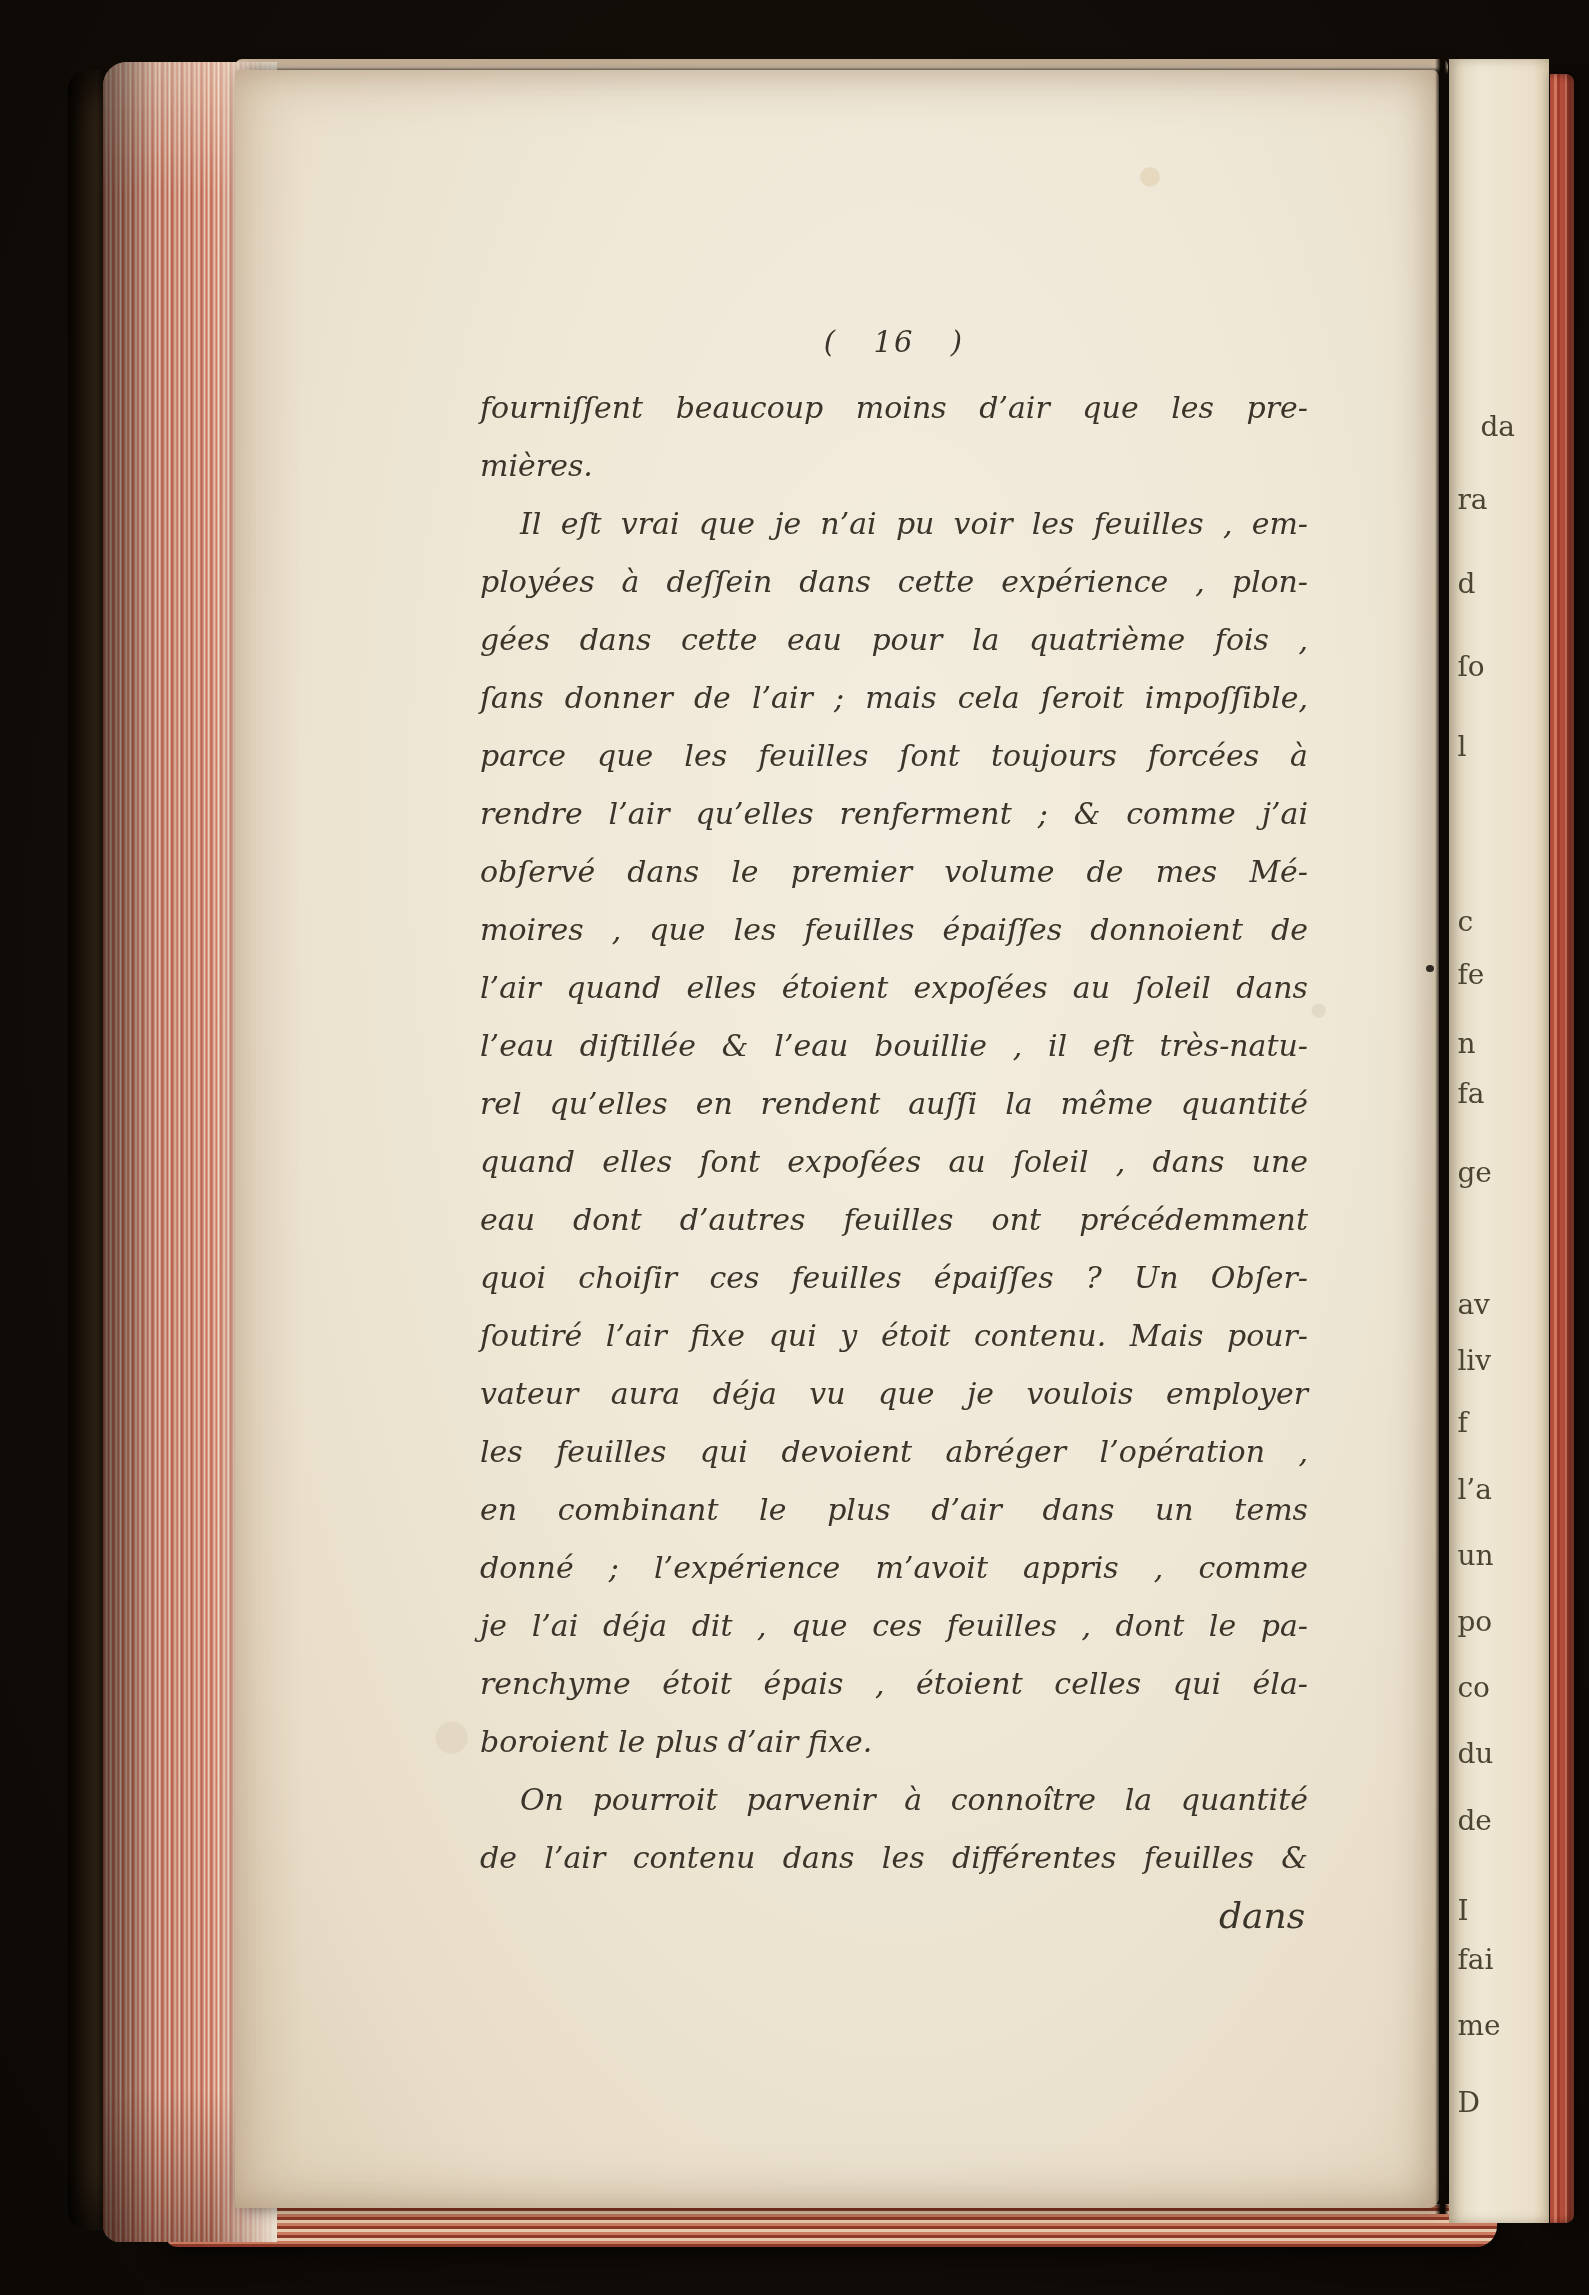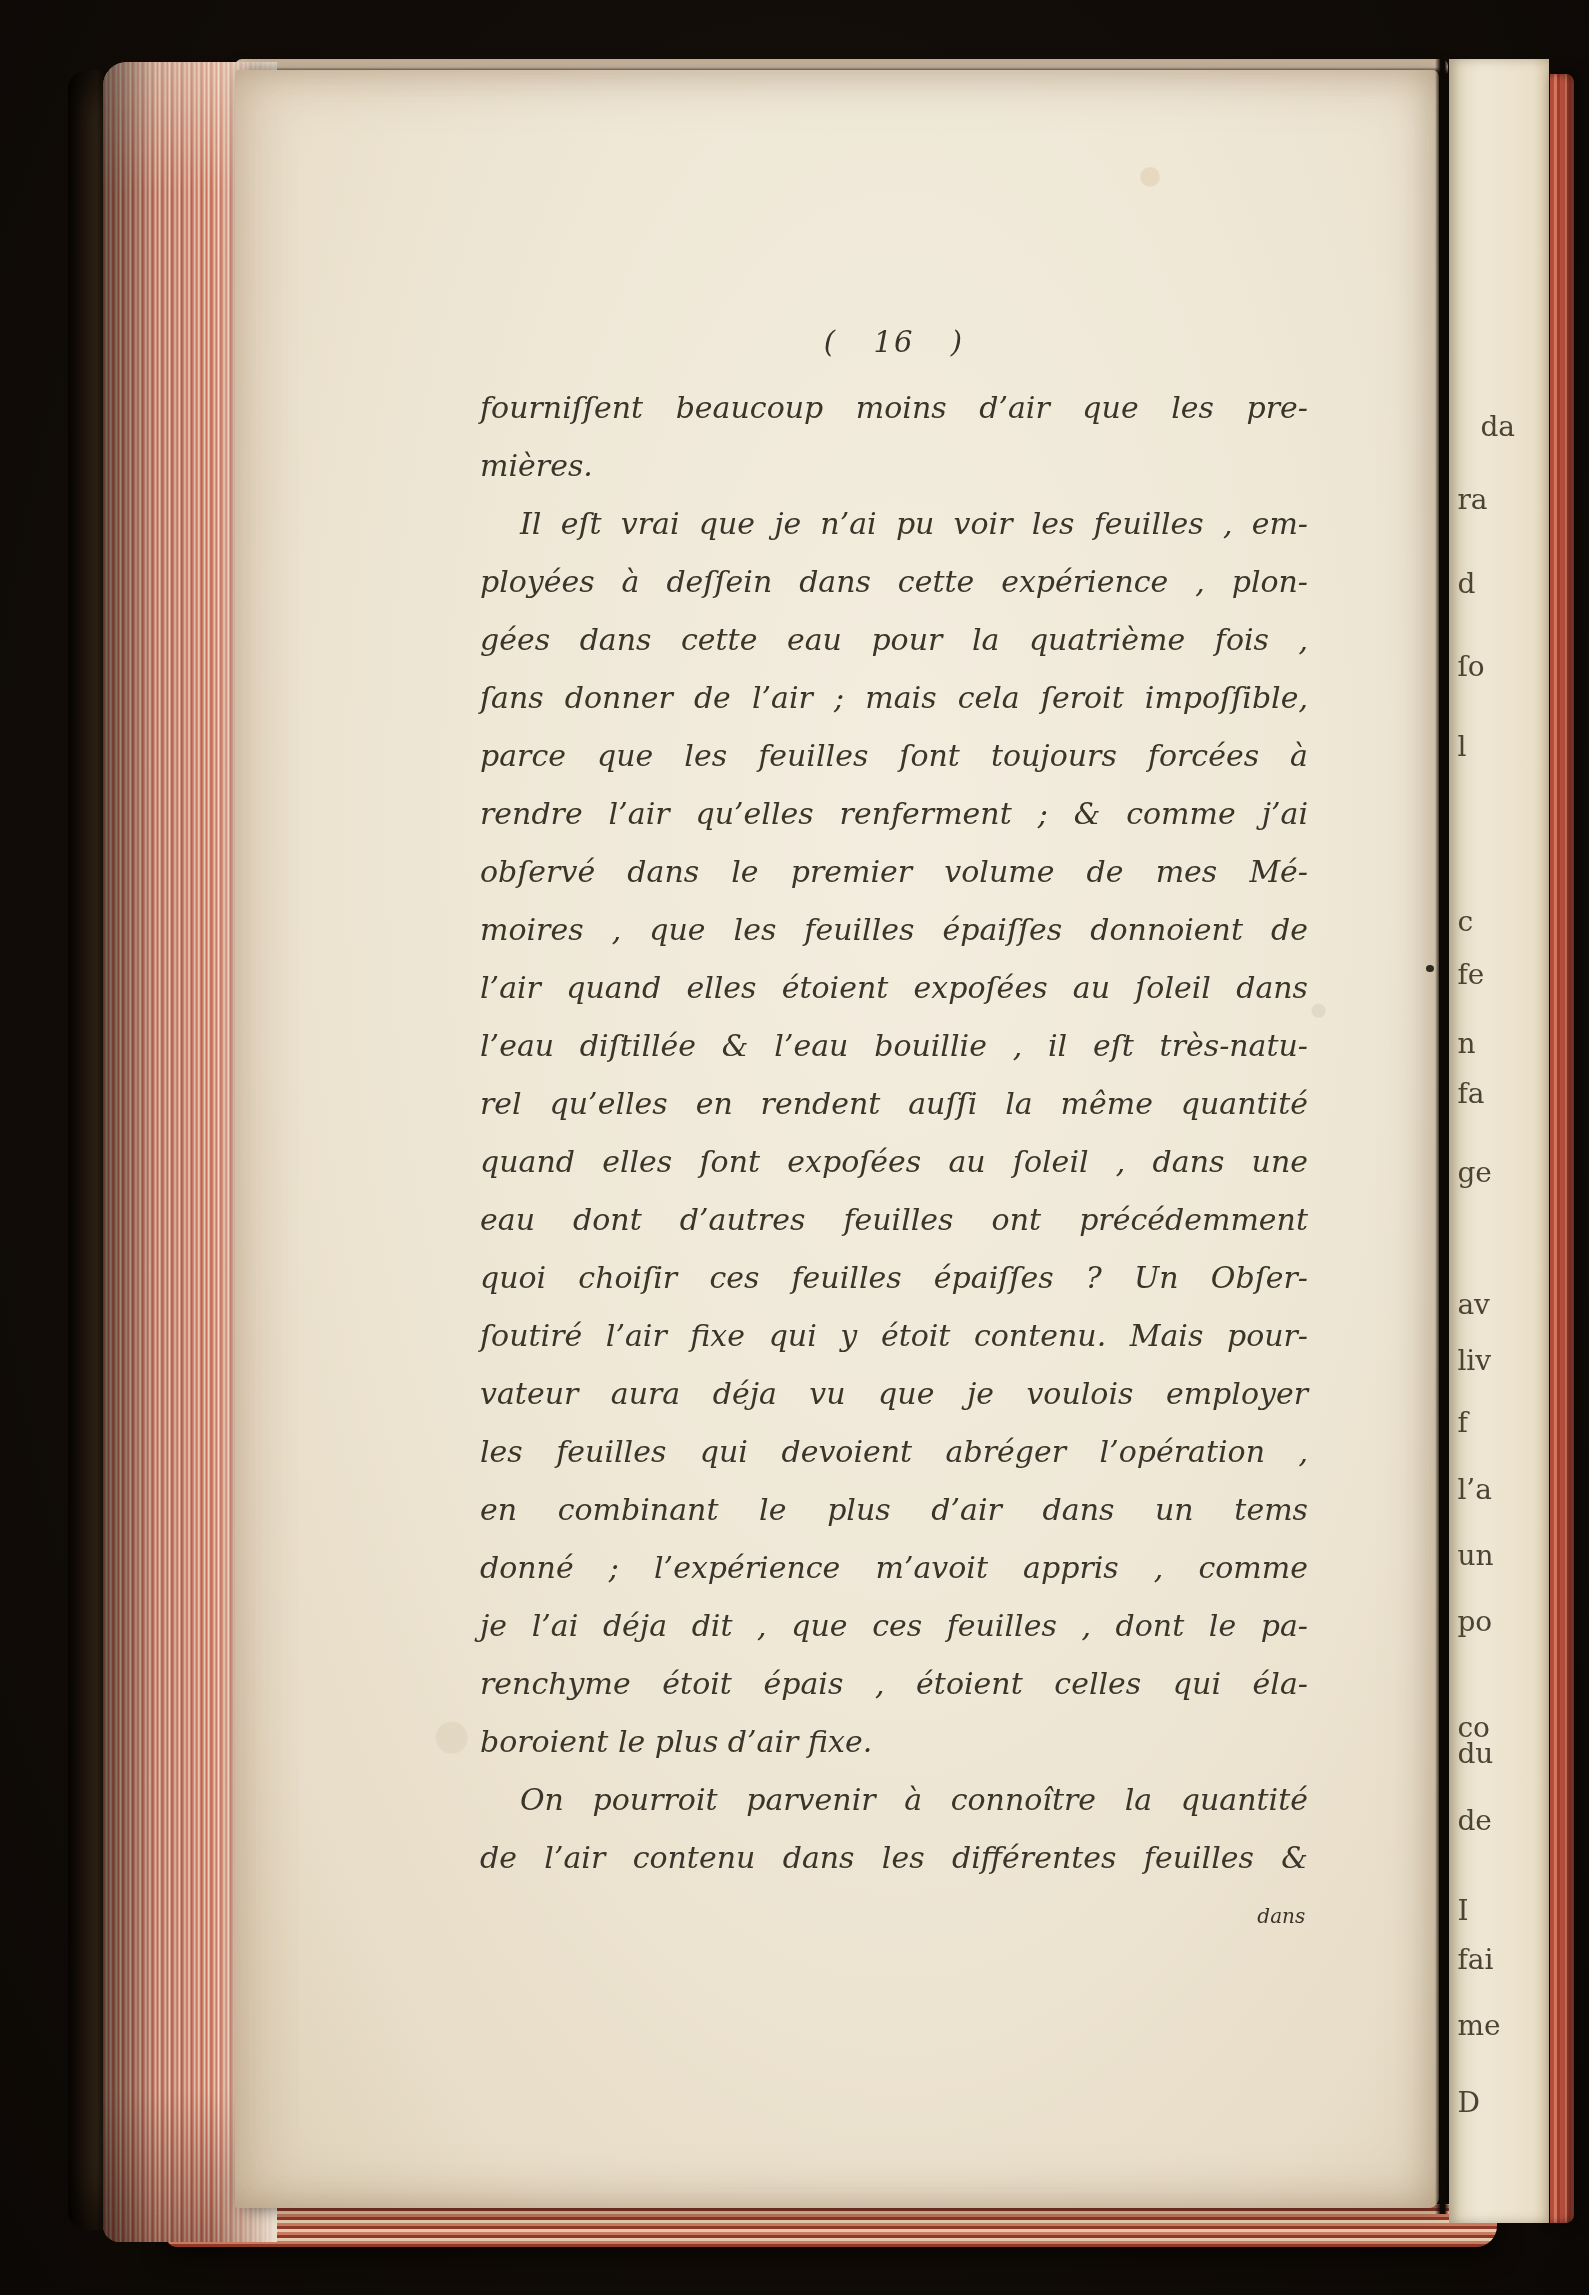--- a/index.html
+++ b/index.html
@@ -91,21 +91,21 @@
   
   .content{position:absolute;left:245px;top:256px;width:828px;color:#3a342a;}
   .page-number{
     text-align:center;font-size:29px;line-height:33px;
     letter-spacing:2.1px;word-spacing:25px;margin:0 0 19.5px 0;
   }
   .text-block{width:100%;}
   .line{font-size:30px;line-height:58px;}
   .line.j{text-align:justify;text-align-last:justify;}
   .line.ind{text-indent:40px;}
-  .catchword{font-size:20px;line-height:58px;text-align:right;padding-right:2.8px;}
+  .catchword{font-size:36px;line-height:58px;text-align:right;padding-right:2.8px;}
 </style>
 </head>
 <body>
 
 <div class="book">
   <div class="bottom-edge"></div>
   <div class="top-edge"></div>
   <div class="spine"></div>
   <div class="fore-edge"></div>
 
@@ -155,21 +155,21 @@
       <div class="frag" style="top: 900px;">fe</div>
       <div class="frag" style="top: 969px;">n</div>
       <div class="frag" style="top: 1019px;">fa</div>
       <div class="frag" style="top: 1098px;">ge</div>
       <div class="frag" style="top: 1182px; margin-top: 48px;">av</div>
       <div class="frag" style="top: 1286px;">liv</div>
       <div class="frag" style="top: 1348px;">f</div>
       <div class="frag" style="top: 1415px;">l’a</div>
       <div class="frag" style="top: 1481px;">un</div>
       <div class="frag" style="top: 1547px;">po</div>
-      <div class="frag" style="top: 1613px; margin-top: 40px;">co</div>
+      <div class="frag" style="top: 1613px;">co</div>
       <div class="frag" style="top: 1679px;">du</div>
       <div class="frag" style="top: 1746px;">de</div>
       <div class="frag" style="top: 1836px;">I</div>
       <div class="frag" style="top: 1885px;">fai</div>
       <div class="frag" style="top: 1951px;">me</div>
       <div class="frag" style="top: 2028px;">D</div>
     </div>
   <div class="red-edge"></div>
   <div class="ink-dot"></div>
 </div>

